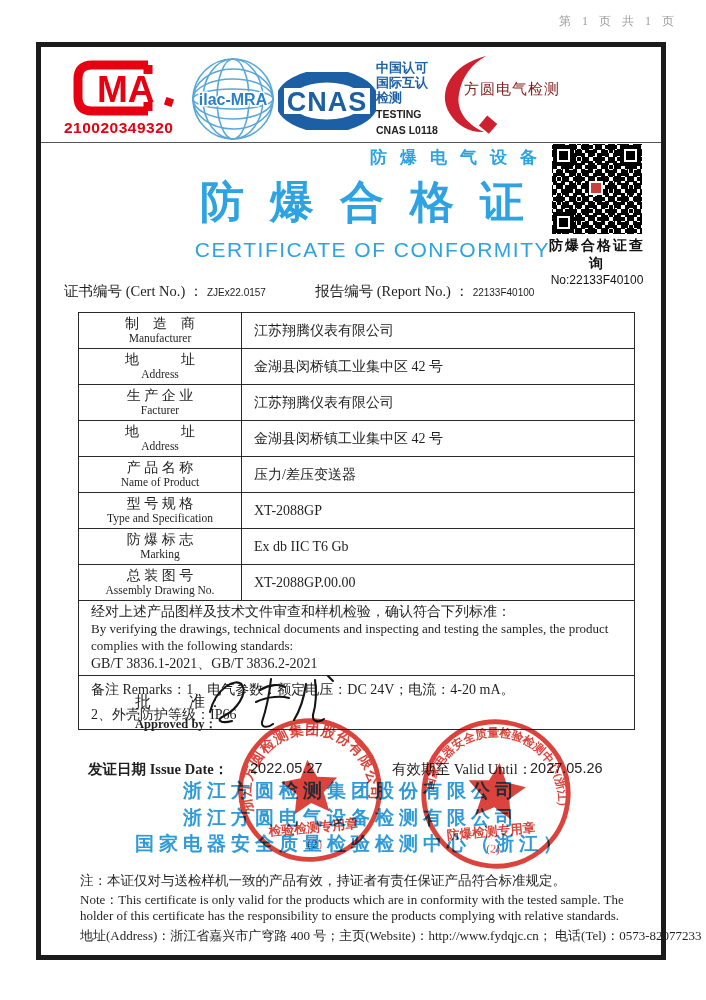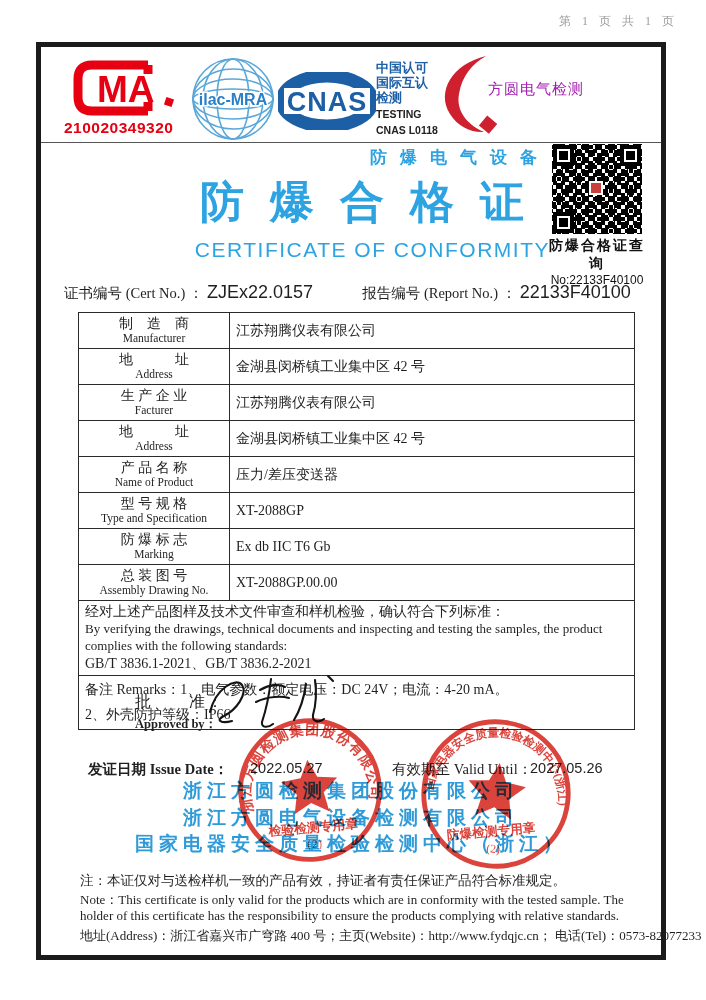--- a/index.html
+++ b/index.html
@@ -11,21 +11,21 @@
   .abs{position:absolute;}
   
   .frame{left:36px;top:42px;width:620px;height:908px;border:5px solid #1b1b1b;}
   .page-indicator{top:13px;right:28px;color:#9b9b9b;font-size:12px;letter-spacing:4px;}
   
   .cma-number{left:64px;top:119px;color:#e60012;font-weight:bold;font-size:15.5px;
     font-family:"Liberation Sans",sans-serif;letter-spacing:.5px;}
   .cnas-col{left:376px;top:60px;line-height:15px;}
   .cnas-cn{color:#1c5fa5;font-weight:bold;font-size:13px;font-family:"Liberation Sans",sans-serif;}
   .cnas-en{color:#222;font-weight:bold;font-size:10.5px;font-family:"Liberation Sans",sans-serif;line-height:13px;margin-top:3px;}
-  .fy-label{left:488px;top:80px;font-size:15px;color:#a21caf;letter-spacing:1px;}
+  .fy-label{left:464px;top:80px;font-size:15px;color:#7f1d1d;letter-spacing:1px;}
   .header-divider{left:41px;top:142px;width:620px;height:1px;background:#555;}
   
   .title-block{left:58px;top:146px;width:492px;text-align:right;color:#2da3e2;}
   .t-cn-small{font-size:17px;letter-spacing:13px;font-weight:bold;text-indent:13px;}
   .t-en-small{font-size:13.5px;font-weight:bold;margin-top:3px;font-family:"Liberation Sans",sans-serif;}
   .t-cn-big{font-size:44px;font-weight:bold;letter-spacing:26px;text-indent:26px;margin-top:4px;}
   .t-en-big{font-size:21px;letter-spacing:1.5px;margin-top:6px;font-family:"Liberation Sans",sans-serif;}
   
   .qr-wrap{left:549px;top:144px;width:96px;text-align:center;}
   .qr{position:relative;width:90px;height:90px;margin:0 auto;background:#fff;
@@ -35,26 +35,26 @@
     background-size:8px 8px,13px 13px;background-position:1px 1px,4px 6px;}
   .finder{position:absolute;width:13px;height:13px;border:4px solid #000;background:#fff;}
   .finder::after{content:"";position:absolute;inset:2px;background:#000;}
   .f-tl{left:1px;top:1px;} .f-tr{right:1px;top:1px;} .f-bl{left:1px;bottom:1px;}
   .qr-logo{position:absolute;left:37px;top:37px;width:14px;height:14px;background:#fff;}
   .qr-logo::after{content:"";position:absolute;inset:2px;background:#c8413c;}
   .qr-caption{font-weight:bold;font-size:14px;letter-spacing:2px;margin-top:3px;color:#111;}
   .qr-no{font-size:12px;color:#111;font-family:"Liberation Sans",sans-serif;}
   
   .cert-line{left:64px;top:282px;width:580px;font-size:14.5px;white-space:nowrap;}
-  .cert-line .val{font-family:"Liberation Sans",sans-serif;font-size:18px;}
+  .cert-line .val{font-family:"Liberation Sans",sans-serif;font-size:10px;}
   .gap{display:inline-block;width:42px;}
   
   table.main{left:78px;top:312px;position:absolute;border-collapse:collapse;width:557px;
     font-size:14px;}
-  table.main td{border:1.5px solid #2a2a2a;padding:2px 6px;vertical-align:middle;}
+  table.main td{border:1.5px solid #2a2a2a;padding:2px 12px;vertical-align:middle;}
   td.lab{width:138px;text-align:center;line-height:1.15;padding:3px 2px;}
   .lab-en{font-size:11.5px;display:block;}
   td.val{padding-left:12px;height:31px;}
   td.wide{padding:4px 10px;line-height:1.3;}
   .stmt-en{font-size:13px;}
   td.remarks{padding:5px 10px;line-height:1.75;}
   
   .approve-cn{left:135px;top:692px;font-size:16px;letter-spacing:2px;}
   .approve-en{left:135px;top:716px;font-size:12.5px;font-weight:bold;}
   .signature{left:198px;top:668px;}

